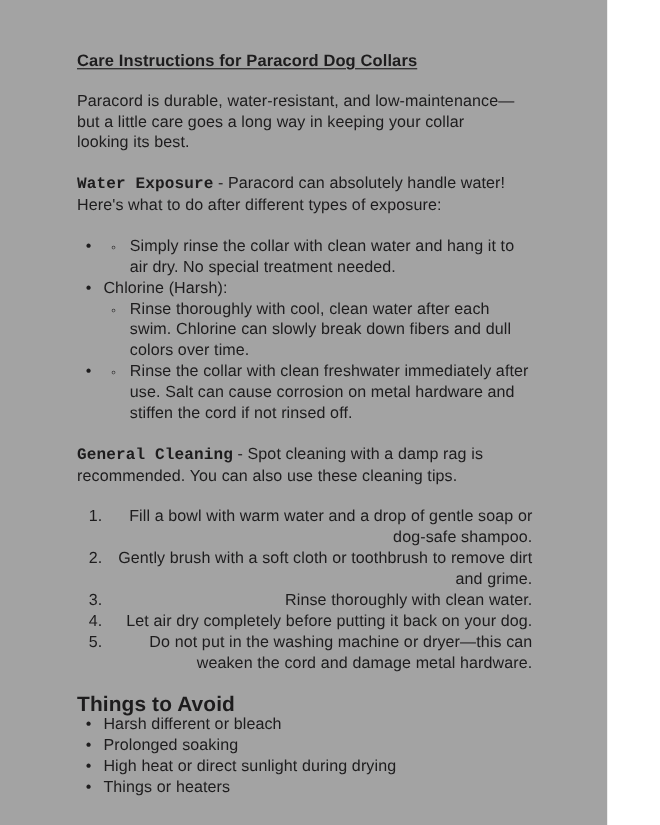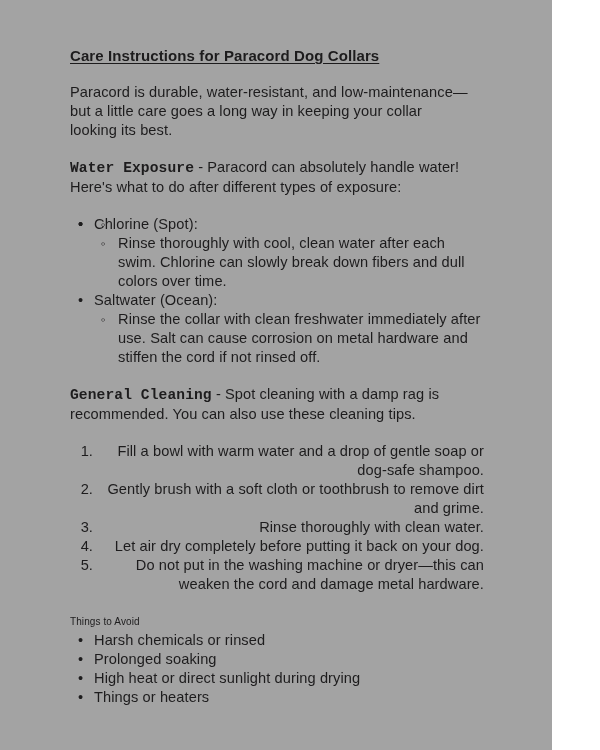--- a/index.html
+++ b/index.html
@@ -31,22 +31,22 @@
     text-underline-offset: 2px;
   }
   .para {
     margin: 18px 15px 0 0;
   }
   .lead {
     font-weight: 700;
     font-family: Liberation Mono, monospace;
   }
   .sub-heading {
-    font-size: 10px;
-    font-weight: 400;
+    font-size: 19px;
+    font-weight: 700;
     margin: 18px 0 0 0;
   }
   ul.l1 {
     list-style: none;
     margin: 18px 0 0 0;
     padding: 0;
   }
   ul.l1.tight {
     margin-top: 0;
   }
@@ -105,36 +105,36 @@
     <p class="para">Paracord is durable, water-resistant, and low-maintenance—but a little care goes a long way in keeping your collar looking its best.</p>
 
     <p class="para"><span class="lead">Water Exposure</span><span> - Paracord can absolutely handle water! Here's what to do after different types of exposure:</span></p>
 
     <ul class="l1">
       <li>
         <span class="marker-disc">•</span>
         <ul class="l2">
           <li>
             <span class="marker-circle">◦</span>
+            <span>Simply rinse the collar with clean water and hang it to air dry. No special treatment needed.</span>
           </li>
         </ul>
       </li>
       <li>
         <span class="marker-disc">•</span>
-        <span>Chlorine (Spot):</span>
+        <span>Chlorine (Harsh):</span>
         <ul class="l2">
           <li>
             <span class="marker-circle">◦</span>
             <span>Rinse thoroughly with cool, clean water after each swim. Chlorine can slowly break down fibers and dull colors over time.</span>
           </li>
         </ul>
       </li>
       <li>
         <span class="marker-disc">•</span>
-        <span>Saltwater (Ocean):</span>
         <ul class="l2">
           <li>
             <span class="marker-circle">◦</span>
             <span>Rinse the collar with clean freshwater immediately after use. Salt can cause corrosion on metal hardware and stiffen the cord if not rinsed off.</span>
           </li>
         </ul>
       </li>
     </ul>
 
     <p class="para"><span class="lead">General Cleaning</span><span> - Spot cleaning with a damp rag is recommended. You can also use these cleaning tips.</span></p>
@@ -145,21 +145,21 @@
       <li>Rinse thoroughly with clean water.</li>
       <li>Let air dry completely before putting it back on your dog.</li>
       <li>Do not put in the washing machine or dryer—this can weaken the cord and damage metal hardware.</li>
     </ol>
 
     <h3 class="sub-heading">Things to Avoid</h3>
 
     <ul class="l1 tight">
       <li>
         <span class="marker-disc">•</span>
-        <span>Harsh chemicals or rinsed</span>
+        <span>Harsh different or bleach</span>
       </li>
       <li>
         <span class="marker-disc">•</span>
         <span>Prolonged soaking</span>
       </li>
       <li>
         <span class="marker-disc">•</span>
         <span>High heat or direct sunlight during drying</span>
       </li>
       <li>

